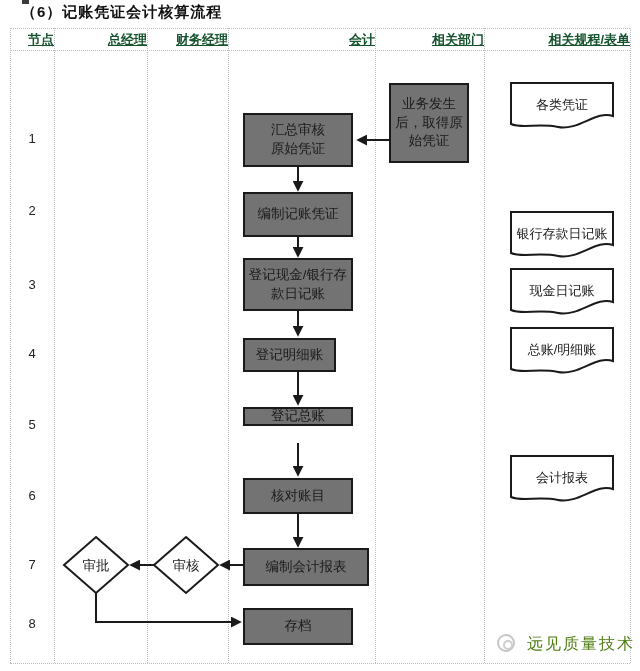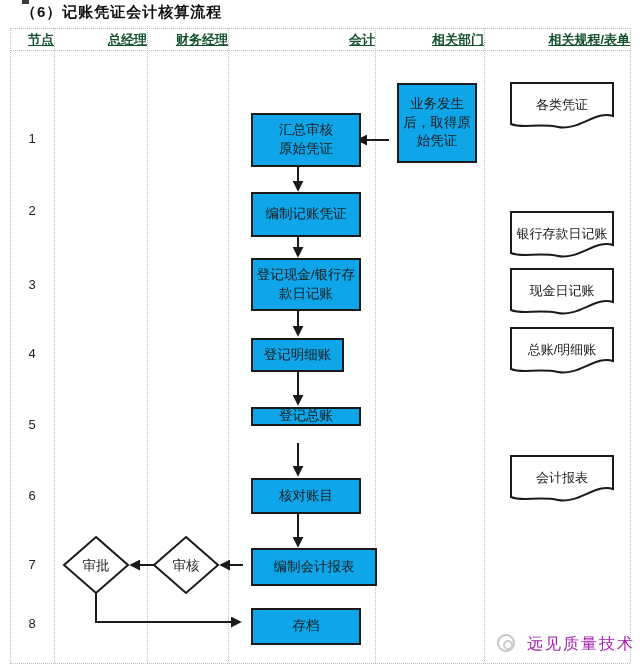--- a/index.html
+++ b/index.html
@@ -5,34 +5,34 @@
   html,body{margin:0;padding:0;background:#ffffff;}
   body{width:640px;height:671px;position:relative;overflow:hidden;
        font-family:"Liberation Sans","DejaVu Sans",sans-serif;color:#1a1a1a;}
   .page-title{position:absolute;left:21px;top:3px;font-size:15px;font-weight:bold;
               letter-spacing:1px;color:#111;white-space:nowrap;}
   .vline{position:absolute;top:28px;height:635px;width:0;border-left:1px dotted #bdbdbd;}
   .hline{position:absolute;left:10px;width:620px;height:0;border-top:1px dotted #bdbdbd;}
   .hdr{position:absolute;top:32px;height:16px;line-height:16px;font-weight:bold;
        font-size:13px;text-align:right;color:#14532d;white-space:nowrap;text-decoration:underline;}
   .num{position:absolute;left:10px;width:44px;text-align:center;font-size:13px;color:#222;}
-  .pbox{position:absolute;border:2px solid #1a1a1a;background:#0ea5e9;box-sizing:border-box;
+  .pbox{position:absolute;border:2px solid #1a1a1a;background:#737373;box-sizing:border-box;
         display:flex;align-items:center;justify-content:center;text-align:center;
-        font-size:13.5px;line-height:1.4;color:#1a1a1a;margin-left:8px;}
+        font-size:13.5px;line-height:1.4;color:#1a1a1a;}
   .pbox .wrap58{display:inline-block;width:58px;}
   .pbox .wrap70{display:inline-block;width:70px;}
   .dlabel{position:absolute;width:64px;text-align:center;font-size:13.5px;color:#1a1a1a;}
   .doclabel{position:absolute;width:104px;text-align:center;font-size:13px;color:#1a1a1a;}
   svg.overlay{position:absolute;left:0;top:0;width:640px;height:671px;}
   .artifact{position:absolute;left:22px;top:0;width:7px;height:4px;background:#3a3a3a;}
   .wm-logo{position:absolute;left:497px;top:634px;width:18px;height:18px;
            border:2px solid #c6c6c6;border-radius:50%;box-sizing:border-box;}
   .wm-logo::after{content:"";position:absolute;left:4px;top:4px;width:6px;height:6px;
            border:2px solid #cdcdcd;border-radius:50%;}
-  .wm-text{position:absolute;left:527px;top:634px;font-size:16px;color:#a21caf;
+  .wm-text{position:absolute;left:527px;top:634px;font-size:16px;color:#4d7c0f;
            letter-spacing:2px;white-space:nowrap;}
 </style>
 </head>
 <body>
 
 <div class="artifact"></div>
 
 <div class="page-title">（6）记账凭证会计核算流程</div>
 
 <div class="hline" style="top:28px"></div>

